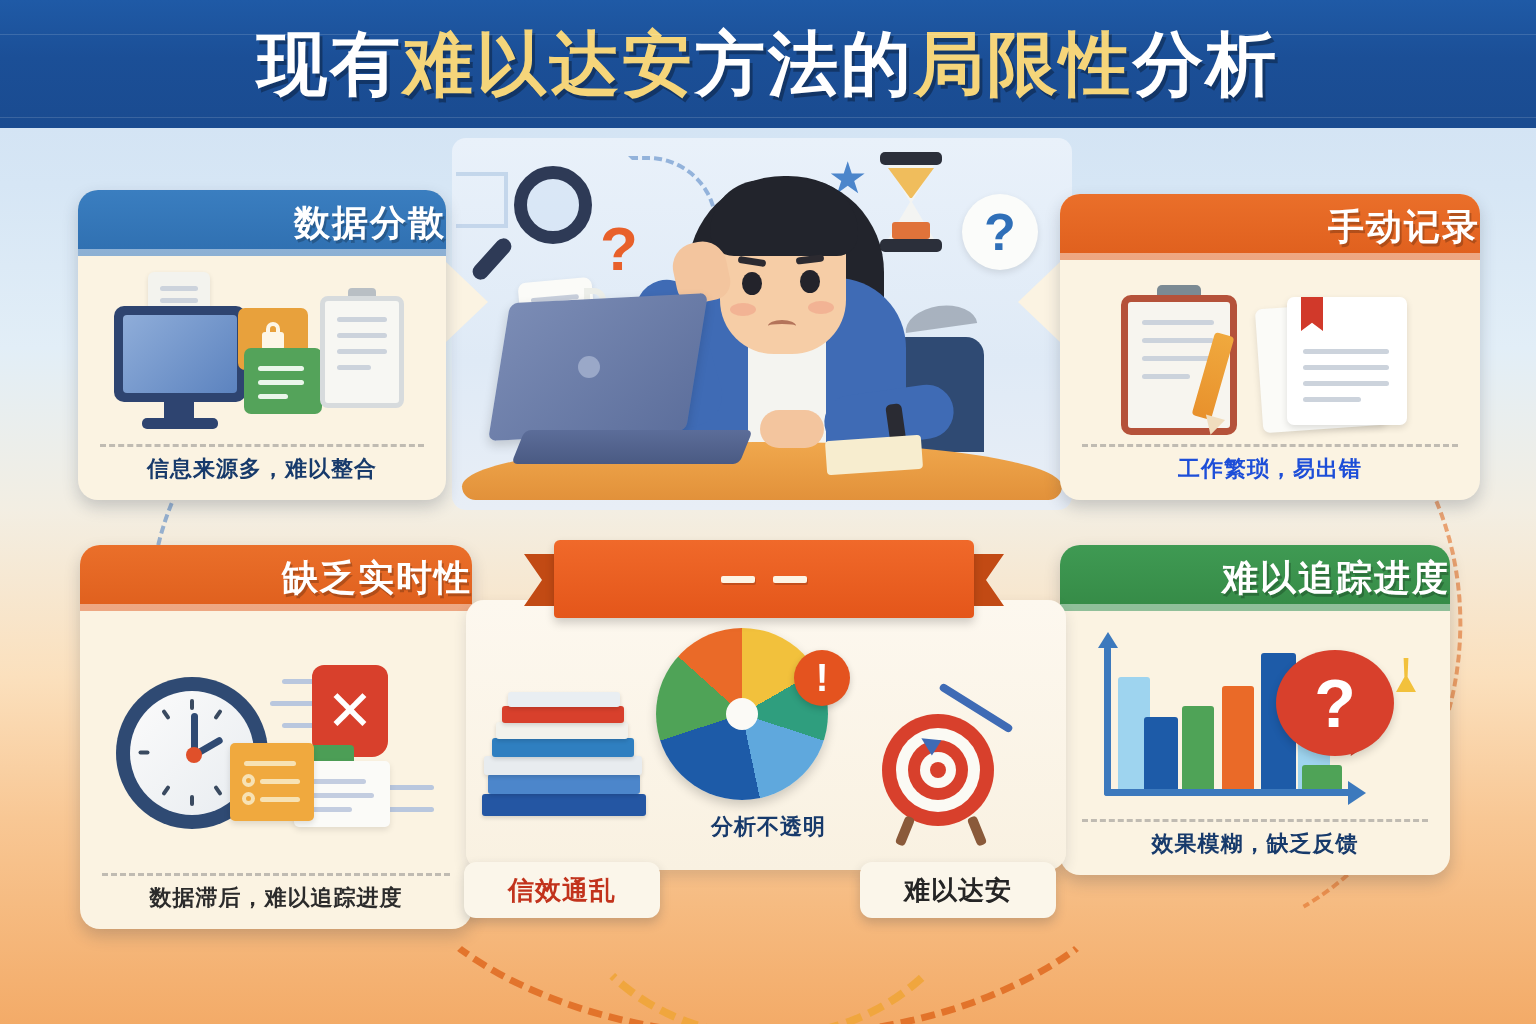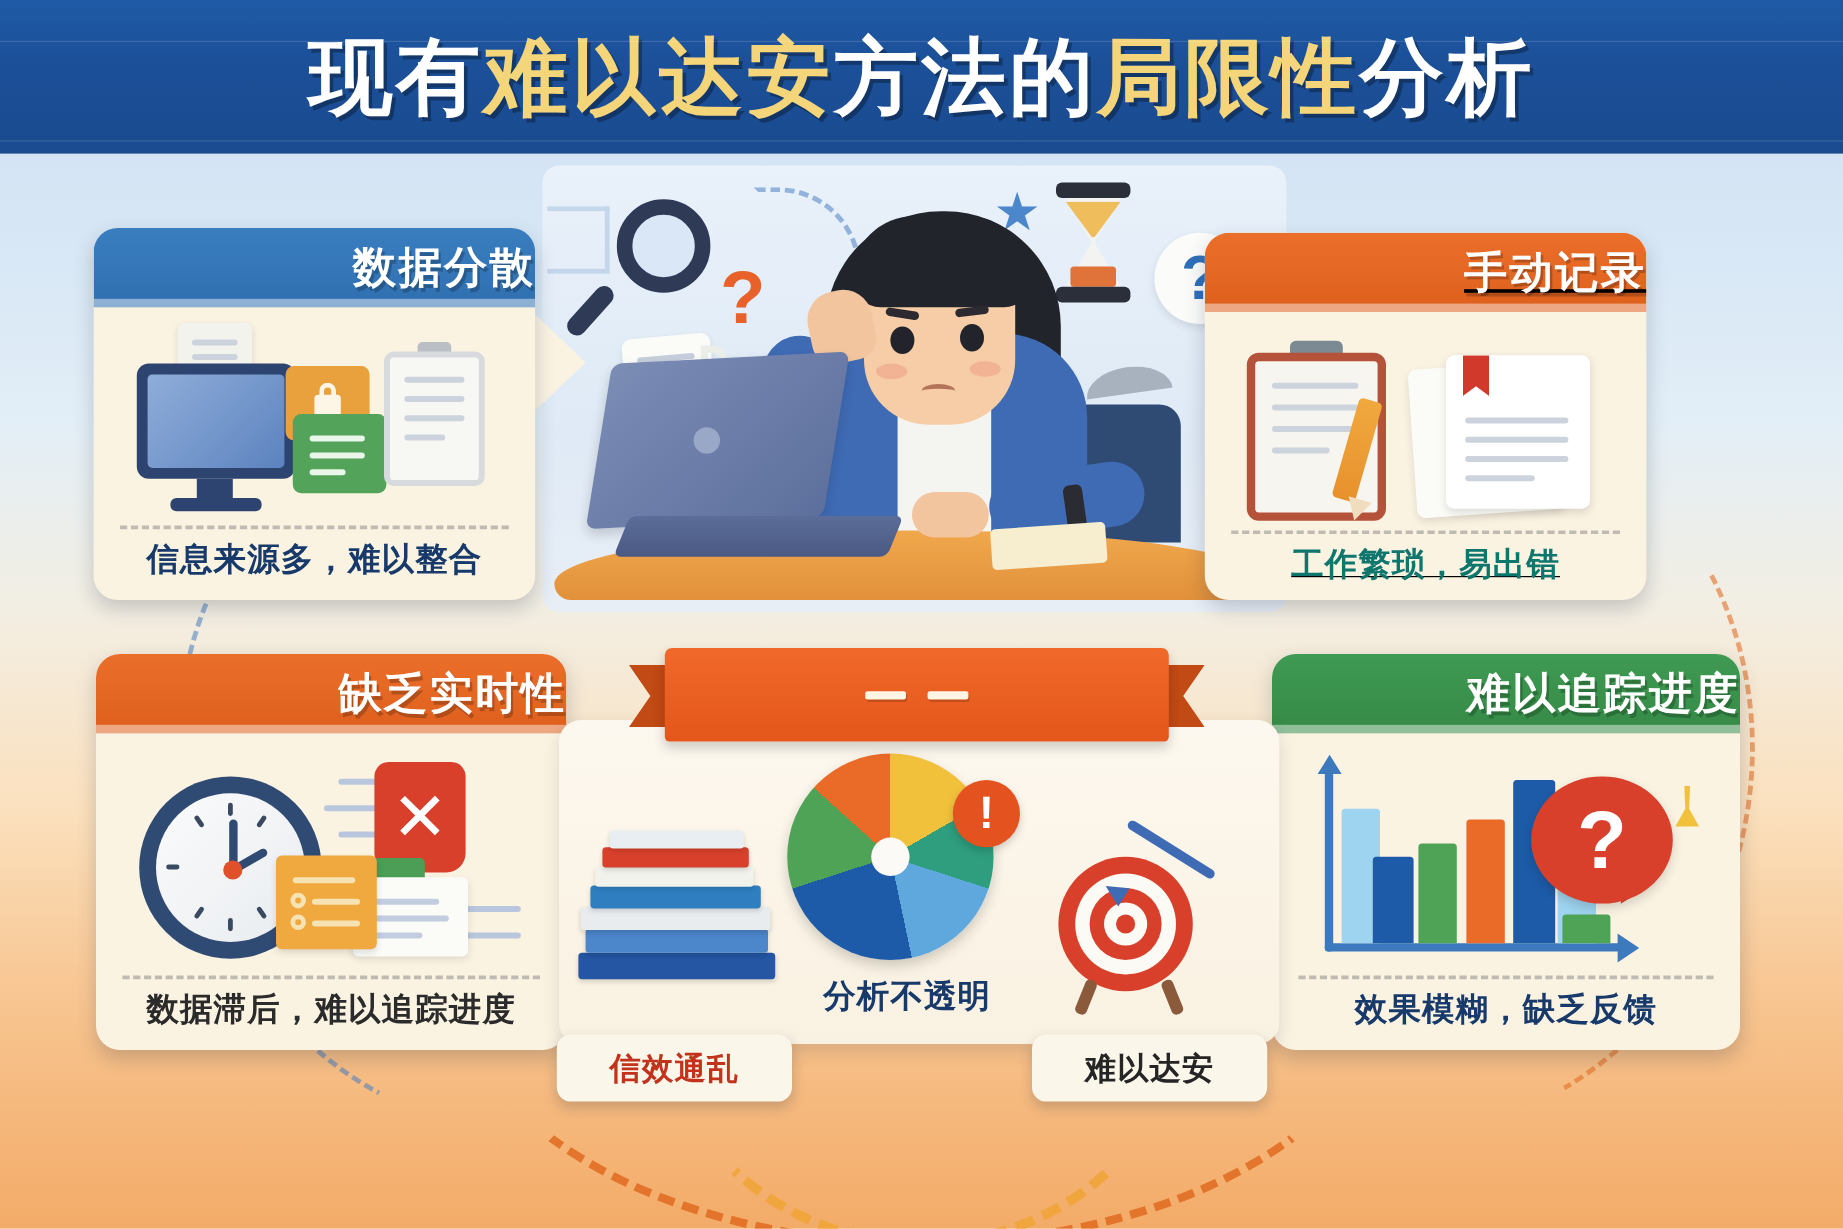--- a/index.html
+++ b/index.html
@@ -149,33 +149,33 @@
     text-align: center;
     position: relative;
   }
   .card-caption::before {
     content: "";
     position: absolute;
     left: 22px; right: 22px; top: 0;
     border-top: 3px dashed rgba(120,120,120,0.45);
   }
   .cap-text {
-    font-size: 27px;
+    font-size: 22px;
     font-weight: bold;
     letter-spacing: 1px;
     white-space: nowrap;
   }
   .cap-navy { color: #173a6b; }
-  .cap-red  { color: #0f766e; }
+  .cap-red  { color: #1d4ed8; }
   .cap-dark { color: #2b2b2b; }
 
   
   #card-tl { left: 78px;   top: 190px; width: 368px; height: 310px; }
-  #card-tr { left: 1004px; top: 194px; width: 368px; height: 306px; text-decoration: underline; }
-  #card-bl { left: 80px;   top: 545px; width: 392px; height: 330px; }
+  #card-tr { left: 1060px; top: 194px; width: 420px; height: 306px; }
+  #card-bl { left: 80px;   top: 545px; width: 392px; height: 384px; }
   #card-br { left: 1060px; top: 545px; width: 390px; height: 330px; }
 
   
   .notch {
     position: absolute;
     width: 0; height: 0;
     border-style: solid;
   }
   #notch-tl {
     left: 446px; top: 262px;

